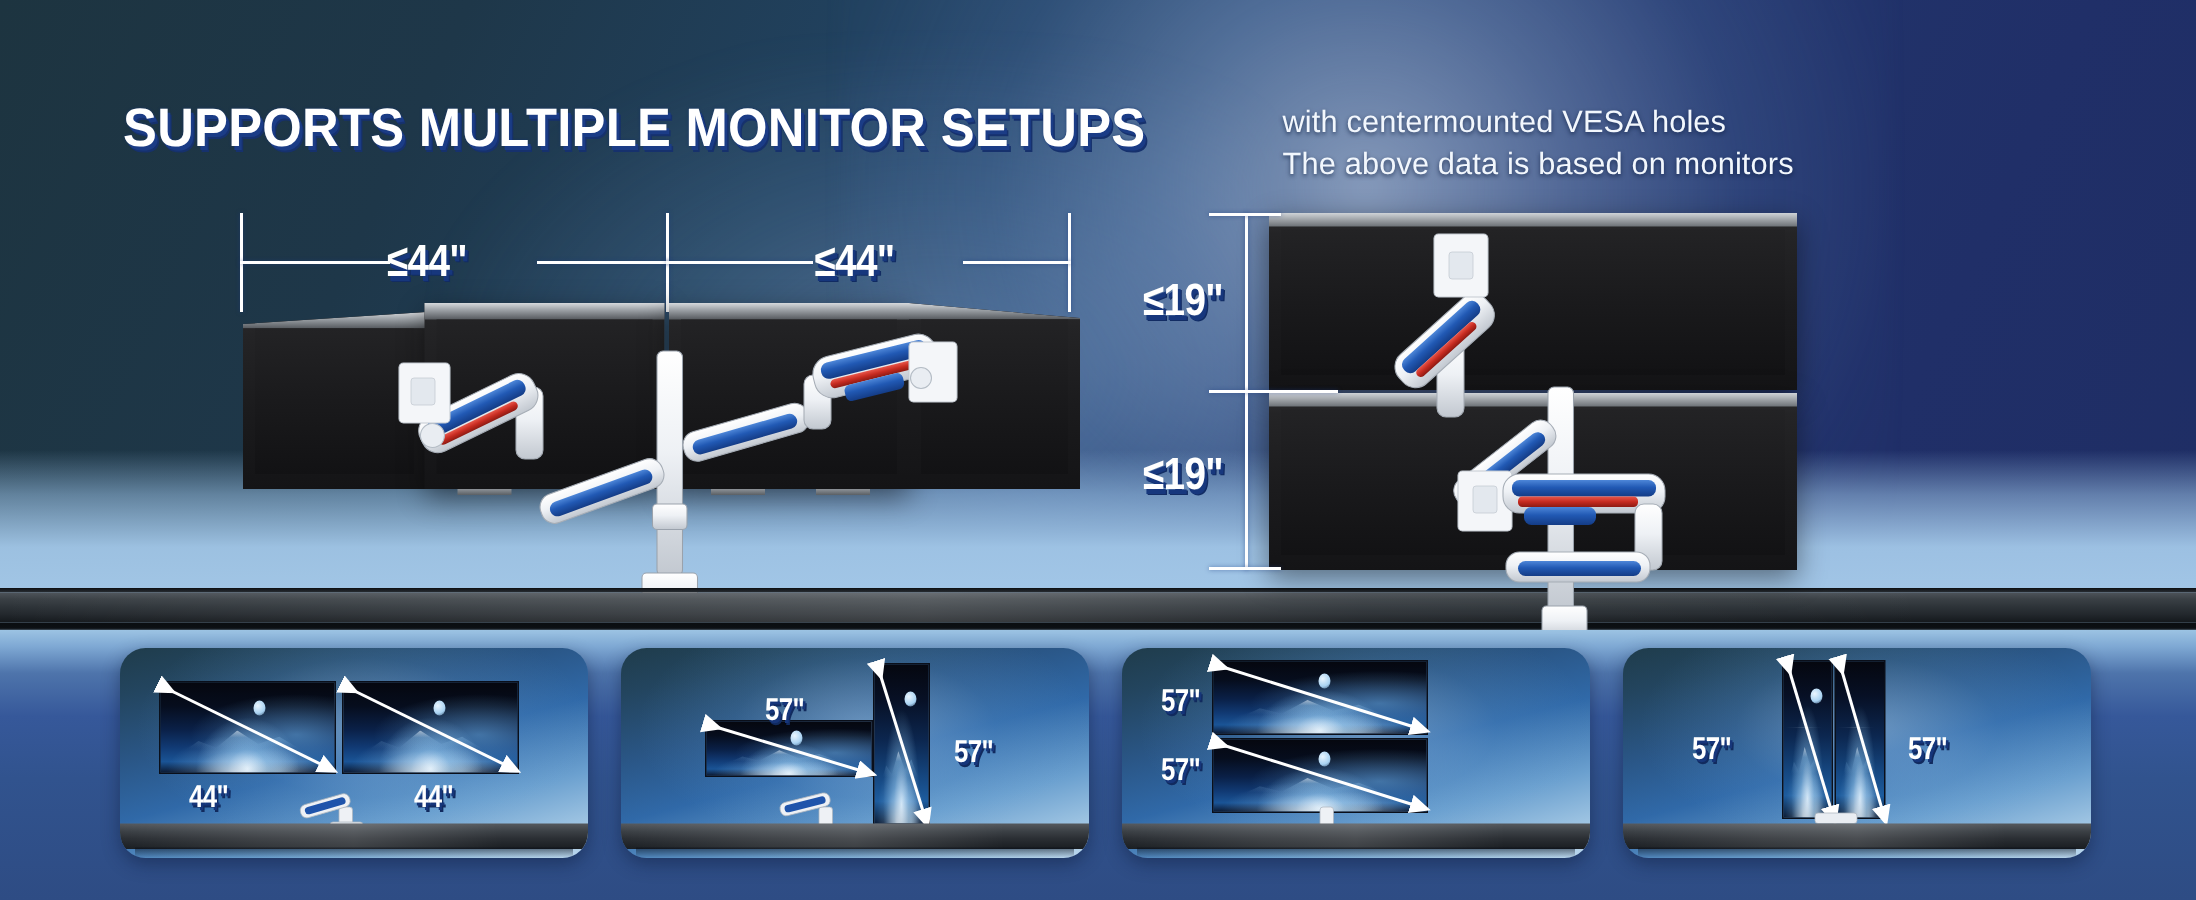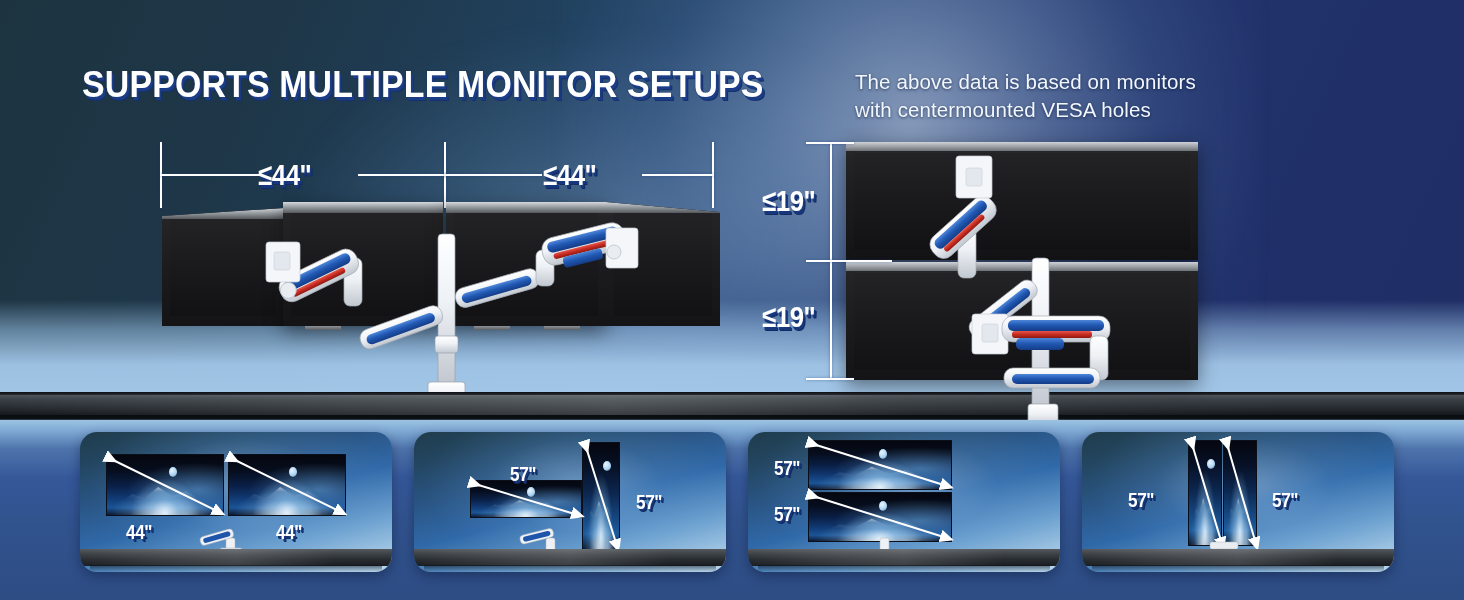--- a/index.html
+++ b/index.html
@@ -268,22 +268,22 @@
 <div class="stage">
 
   <div class="bg-base"></div>
   <div class="bg-glow2"></div>
   <div class="bg-glow"></div>
   <div class="bg-lower"></div>
 
   <div class="title">SUPPORTS MULTIPLE MONITOR SETUPS</div>
 
   <div class="note">
+    <div>with centermounted VESA holes</div>
     <div>The above data is based on monitors</div>
-    <div>with centermounted VESA holes</div>
   </div>
 
   <div class="dim-h">
 
     <div class="tick" style="left:160px; top:142px;  height:66px;"></div>
     <div class="tick" style="left:444px; top:142px;  height:66px;"></div>
     <div class="tick" style="left:712px; top:142px;  height:66px;"></div>
 
     <div class="rule" style="left:160px; top:174px; width:100px;"></div>
     <div class="rule" style="left:358px; top:174px; width:88px;"></div>

